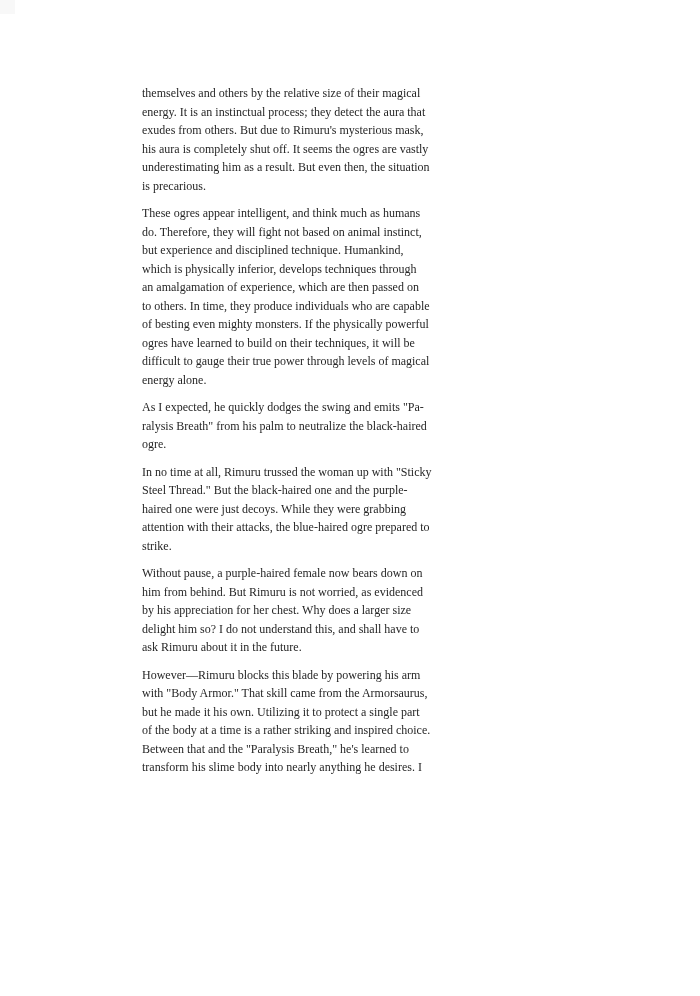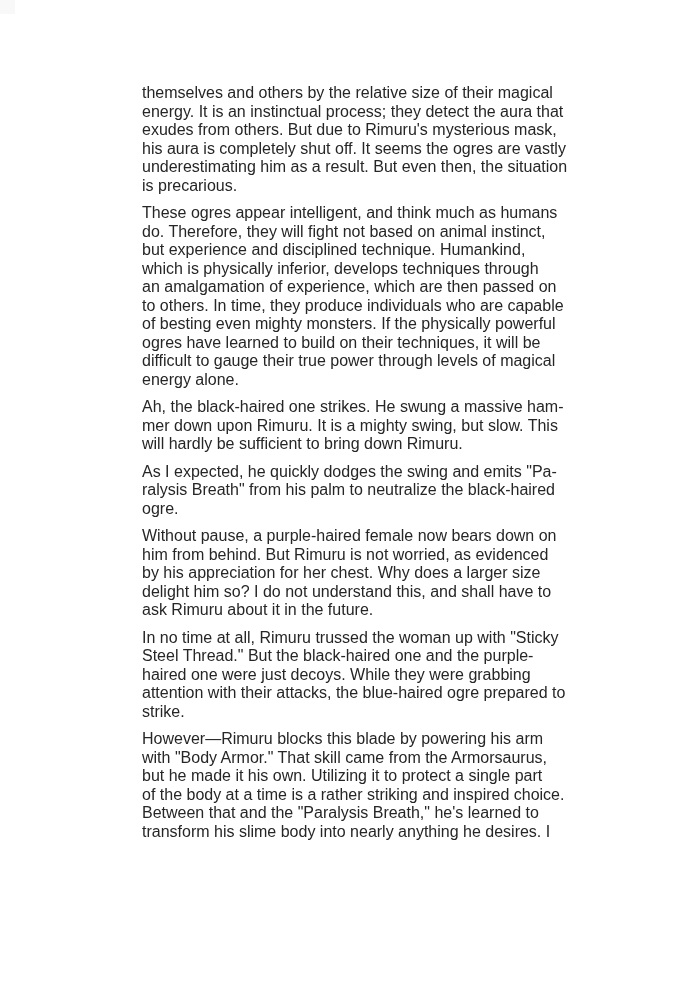--- a/index.html
+++ b/index.html
@@ -20,22 +20,22 @@
     top: 0;
     width: 15px;
     height: 14px;
     background: #f8f8f8;
   }
   .text-column {
     position: absolute;
     left: 142px;
     top: 84px;
     width: 470px;
-    font-family: Liberation Sans, sans-serif;
-    font-size: 16px;
+    font-family: Liberation Serif, serif;
+    font-size: 12px;
     line-height: 18.5px;
     color: #262626;
     text-align: left;
   }
   .text-column p.para {
     margin: 0 0 9px 0;
     white-space: pre-line;
   }
 </style>
 </head>
@@ -53,36 +53,33 @@
       <p class="para">These ogres appear intelligent, and think much as humans
 do. Therefore, they will fight not based on animal instinct,
 but experience and disciplined technique. Humankind,
 which is physically inferior, develops techniques through
 an amalgamation of experience, which are then passed on
 to others. In time, they produce individuals who are capable
 of besting even mighty monsters. If the physically powerful
 ogres have learned to build on their techniques, it will be
 difficult to gauge their true power through levels of magical
 energy alone.</p>
-      <p class="para">Ah, the black-haired one strikes. He swung a massive ham-
-mer down upon Rimuru. It is a mighty swing, but slow. This
-will hardly be sufficient to bring down Rimuru.</p>
       <p class="para">As I expected, he quickly dodges the swing and emits "Pa-
 ralysis Breath" from his palm to neutralize the black-haired
 ogre.</p>
+      <p class="para">In no time at all, Rimuru trussed the woman up with "Sticky
+Steel Thread." But the black-haired one and the purple-
+haired one were just decoys. While they were grabbing
+attention with their attacks, the blue-haired ogre prepared to
+strike.</p>
       <p class="para">Without pause, a purple-haired female now bears down on
 him from behind. But Rimuru is not worried, as evidenced
 by his appreciation for her chest. Why does a larger size
 delight him so? I do not understand this, and shall have to
 ask Rimuru about it in the future.</p>
-      <p class="para">In no time at all, Rimuru trussed the woman up with "Sticky
-Steel Thread." But the black-haired one and the purple-
-haired one were just decoys. While they were grabbing
-attention with their attacks, the blue-haired ogre prepared to
-strike.</p>
       <p class="para">However—Rimuru blocks this blade by powering his arm
 with "Body Armor." That skill came from the Armorsaurus,
 but he made it his own. Utilizing it to protect a single part
 of the body at a time is a rather striking and inspired choice.
 Between that and the "Paralysis Breath," he's learned to
 transform his slime body into nearly anything he desires. I</p>
     </div>
 </div>
 
 </body></html>

